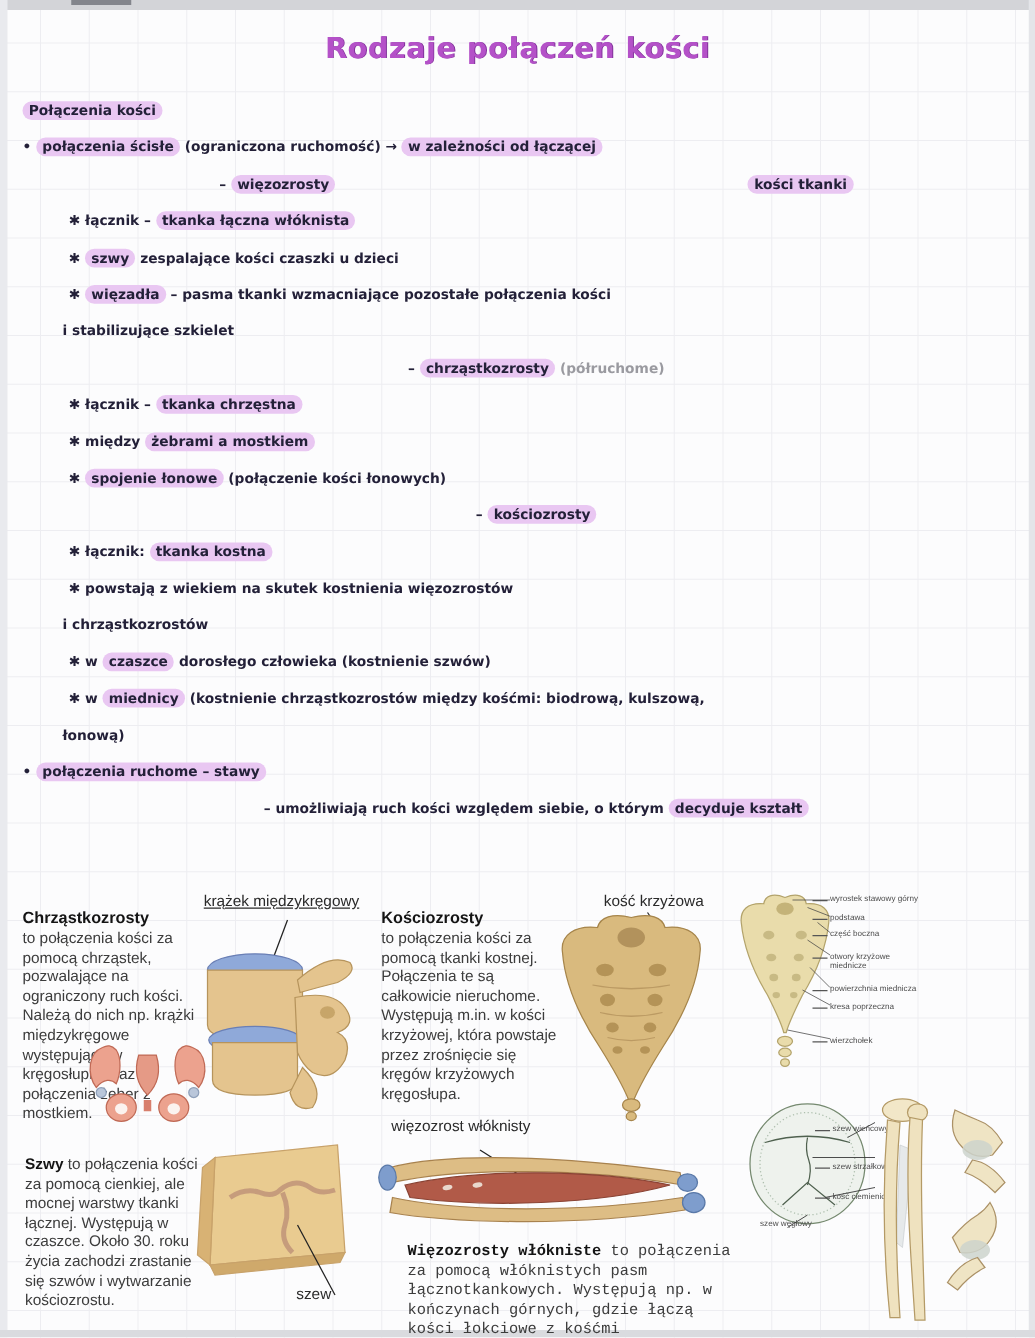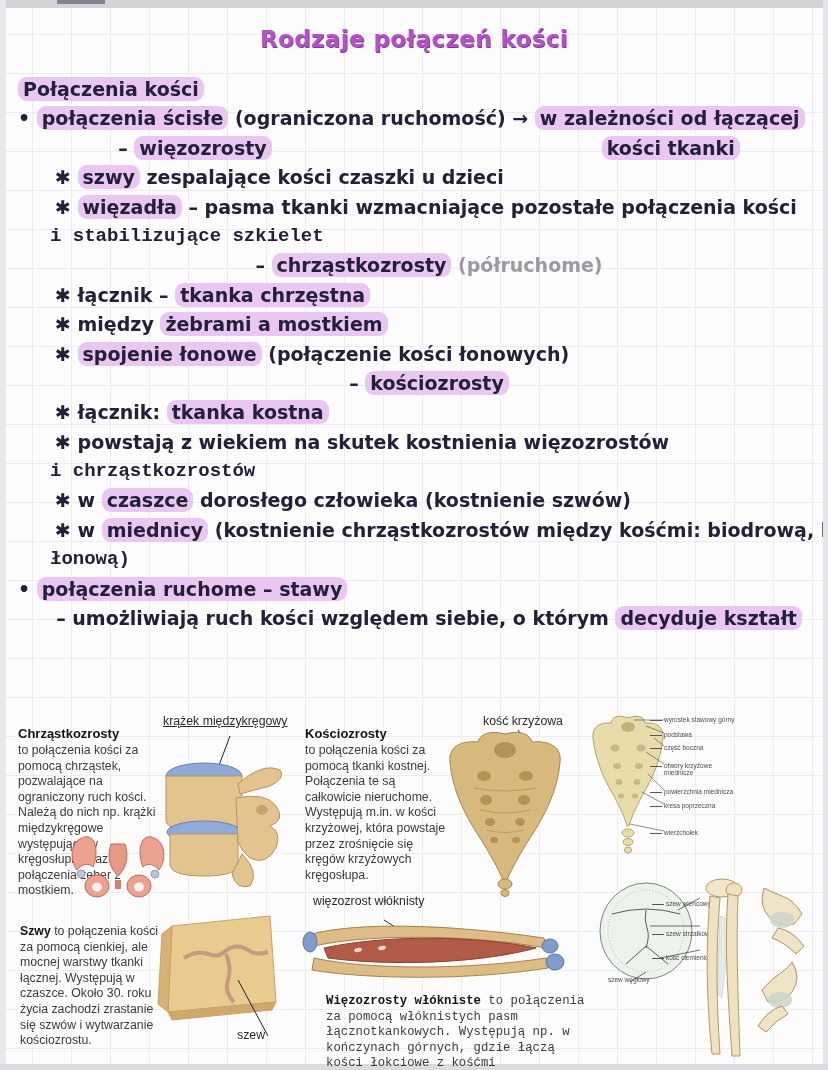--- a/index.html
+++ b/index.html
@@ -15,26 +15,26 @@
   .edge-top-dark{position:absolute;top:0;left:57px;width:48px;height:4px;background:#83858c;}
   .edge-left{position:absolute;top:0;left:0;bottom:0;width:6px;background:#e9eaee;}
   .edge-right{position:absolute;top:0;right:0;bottom:0;width:5px;background:#e4e5e9;}
   .edge-bottom{position:absolute;left:0;right:0;bottom:0;height:6px;background:#dadbdf;}
 
   
   .title{
     text-align:center;padding-top:26px;font-size:23px;font-weight:700;
     color:#b451c8;letter-spacing:.4px;text-shadow:.7px .7px 0 #81349a;
   }
-  .notes{margin-top:24px;color:#232038;font-weight:600;font-size:19px;}
+  .notes{margin-top:24px;color:#232038;font-weight:600;font-size:11px;}
   .nline{white-space:nowrap;height:29.4px;line-height:26px;}
   .ind0{padding-left:18px;}
   .ind1{padding-left:30px;text-align:center;}
   .ind2{padding-left:55px;}
-  .indc{padding-left:50px;font-family:Liberation Mono, monospace;}
+  .indc{padding-left:50px;}
   .hl{background:#e9c7f2;border-radius:9px;padding:1px 5px;}
   .gray{color:#9a9aa0;}
 
   
   .printed{position:absolute;top:702px;left:0;width:828px;height:368px;font-family:"Liberation Sans",sans-serif;}
   .pblock{position:absolute;}
   .pblock h4{margin:0 0 2px 0;font-size:13px;font-weight:700;color:#141414;}
   .pblock p{margin:0;font-size:12.3px;line-height:1.27;color:#3c3c3c;}
   .pblock b{color:#141414;}
   .figlabel{position:absolute;font-size:12.3px;color:#2a2a2a;white-space:nowrap;}
@@ -84,20 +84,21 @@
   <div class="edge-left"></div>
   <div class="edge-right"></div>
   <div class="edge-bottom"></div>
 
   <div class="title">Rodzaje połączeń kości</div>
 
   <div class="notes">
       <div class="nline ind0"><span class="hl">Połączenia kości</span></div>
       <div class="nline ind0"><span>• </span><span class="hl">połączenia ścisłe</span><span> (ograniczona ruchomość) → </span><span class="hl">w zależności od łączącej</span></div>
       <div class="nline ind1"><span>– </span><span class="hl">więzozrosty</span><span class="hl" style="margin-left: 330px;">kości tkanki</span></div>
+      <div class="nline ind2"><span>✱ łącznik – </span><span class="hl">tkanka łączna włóknista</span></div>
       <div class="nline ind2"><span>✱ </span><span class="hl">szwy</span><span> zespalające kości czaszki u dzieci</span></div>
       <div class="nline ind2"><span>✱ </span><span class="hl">więzadła</span><span> – pasma tkanki wzmacniające pozostałe połączenia kości</span></div>
       <div class="nline indc"><span>i stabilizujące szkielet</span></div>
       <div class="nline ind1"><span>– </span><span class="hl">chrząstkozrosty</span><span class="gray"> (półruchome)</span></div>
       <div class="nline ind2"><span>✱ łącznik – </span><span class="hl">tkanka chrzęstna</span></div>
       <div class="nline ind2"><span>✱ między </span><span class="hl">żebrami a mostkiem</span></div>
       <div class="nline ind2"><span>✱ </span><span class="hl">spojenie łonowe</span><span> (połączenie kości łonowych)</span></div>
       <div class="nline ind1"><span>– </span><span class="hl">kościozrosty</span></div>
       <div class="nline ind2"><span>✱ łącznik: </span><span class="hl">tkanka kostna</span></div>
       <div class="nline ind2"><span>✱ powstają z wiekiem na skutek kostnienia więzozrostów</span></div>

